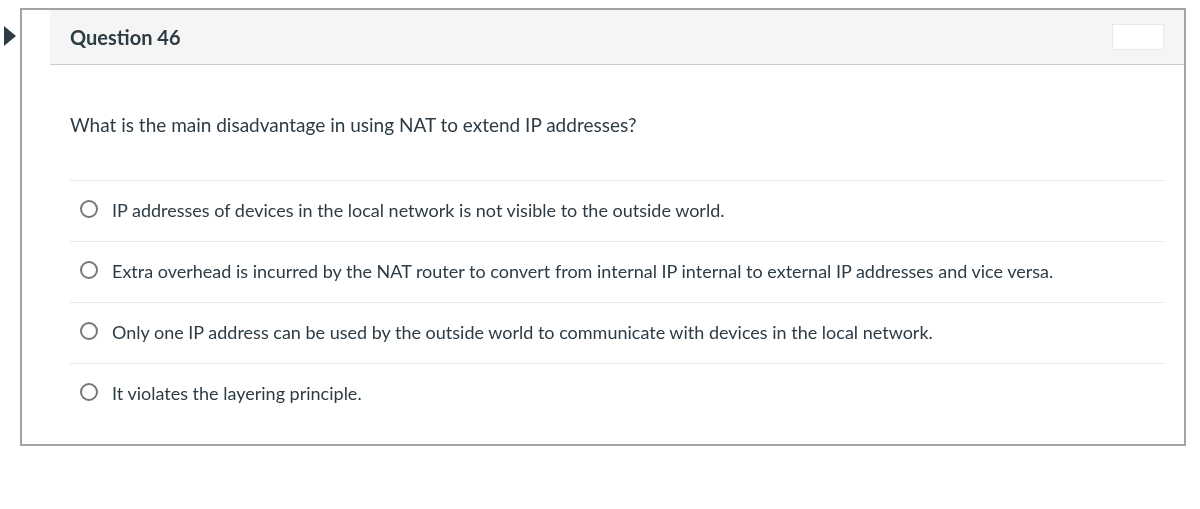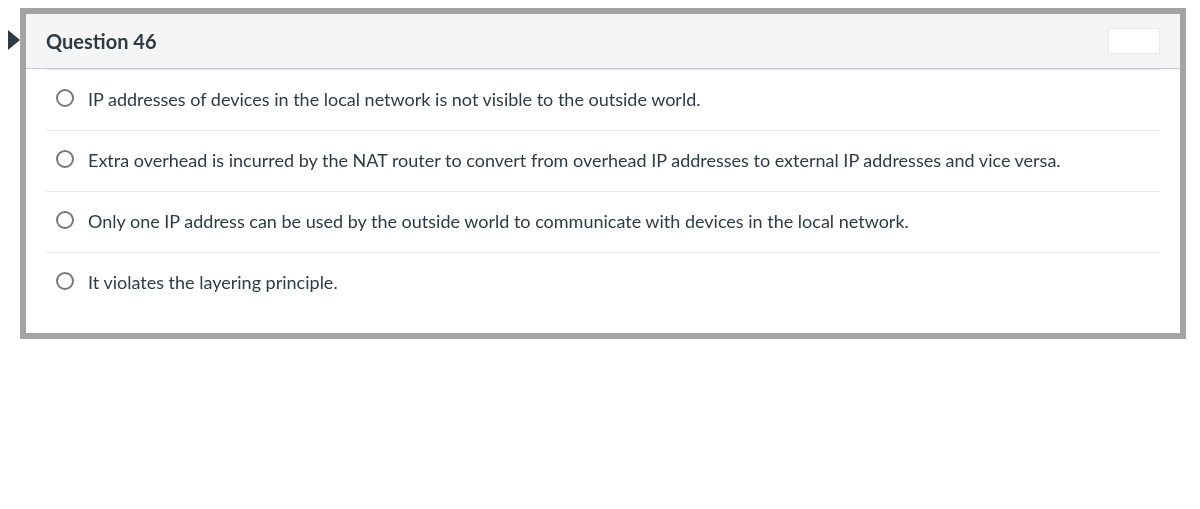--- a/index.html
+++ b/index.html
@@ -6,22 +6,23 @@
   body {
     margin: 0;
     padding: 0;
     font-family: "Lato", "Helvetica Neue", Helvetica, Arial, sans-serif;
     color: #2d3b45;
     background: #fff;
   }
   .question-card {
     position: relative;
     margin: 8px 14px 8px 20px;
-    border: 6px solid #a3a3a3;
+    border: 2px solid #a3a3a3;
     background: #fff;
+    padding-left: 28px;
   }
   .pointer-icon {
     position: absolute;
     left: -20px;
     top: 14px;
     width: 16px;
     height: 24px;
   }
   .pointer-icon svg { display: block; }
   .question-header {
@@ -90,31 +91,32 @@
       <path d="M2 2 L14 12 L2 22 Z" fill="#2d3b45"></path>
     </svg>
   </span>
 
   <div class="question-header">
     <h2>Question 46</h2>
     <div class="points-box"></div>
   </div>
 
   <div class="question-body">
+    <div class="question-text">What is the main disadvantage in using NAT to extend IP addresses?</div>
 
     <div class="answers">
 
       <div class="answer">
         <span class="radio"></span>
         <span class="answer-label">IP addresses of devices in the local network is not visible to the outside world.</span>
       </div>
 
       <div class="answer">
         <span class="radio"></span>
-        <span class="answer-label">Extra overhead is incurred by the NAT router to convert from overhead IP addresses to external IP addresses and vice versa.</span>
+        <span class="answer-label">Extra overhead is incurred by the NAT router to convert from internal IP internal to external IP addresses and vice versa.</span>
       </div>
 
       <div class="answer">
         <span class="radio"></span>
         <span class="answer-label">Only one IP address can be used by the outside world to communicate with devices in the local network.</span>
       </div>
 
       <div class="answer">
         <span class="radio"></span>
         <span class="answer-label">It violates the layering principle.</span>

